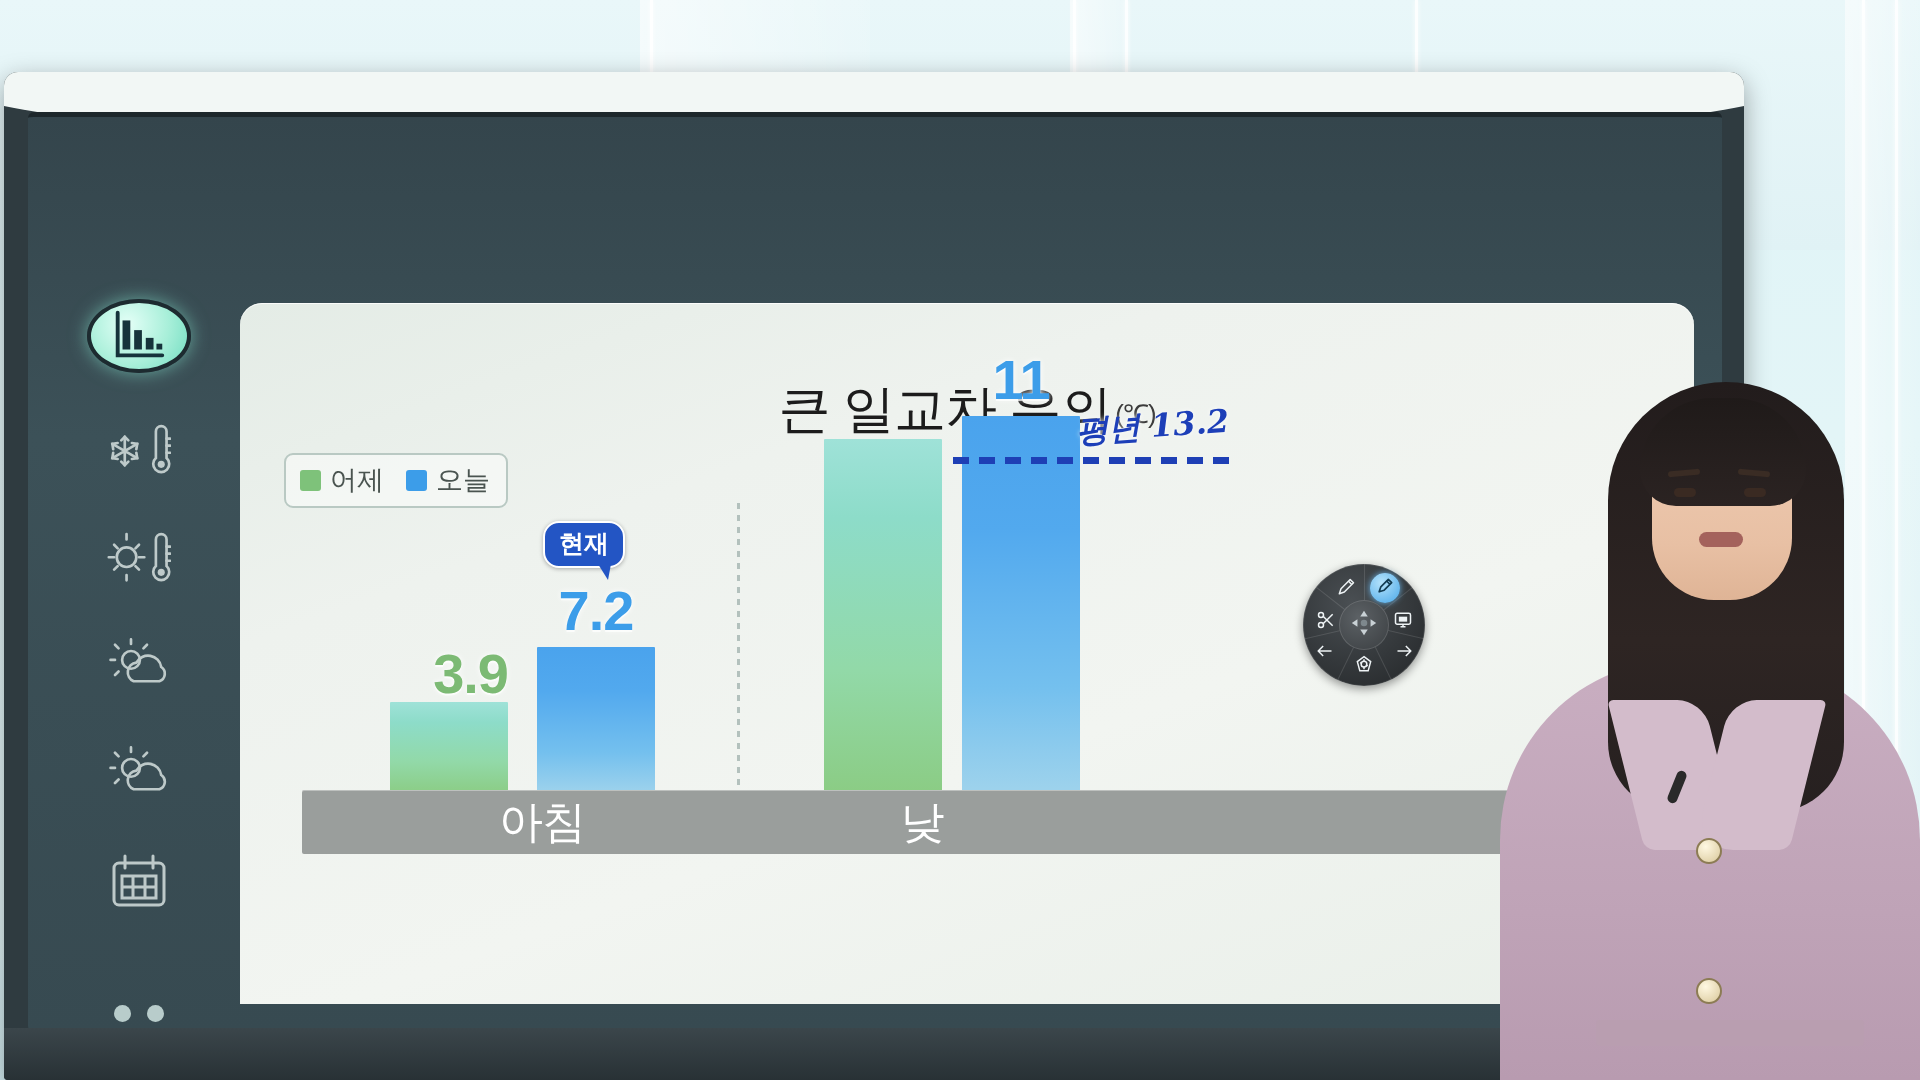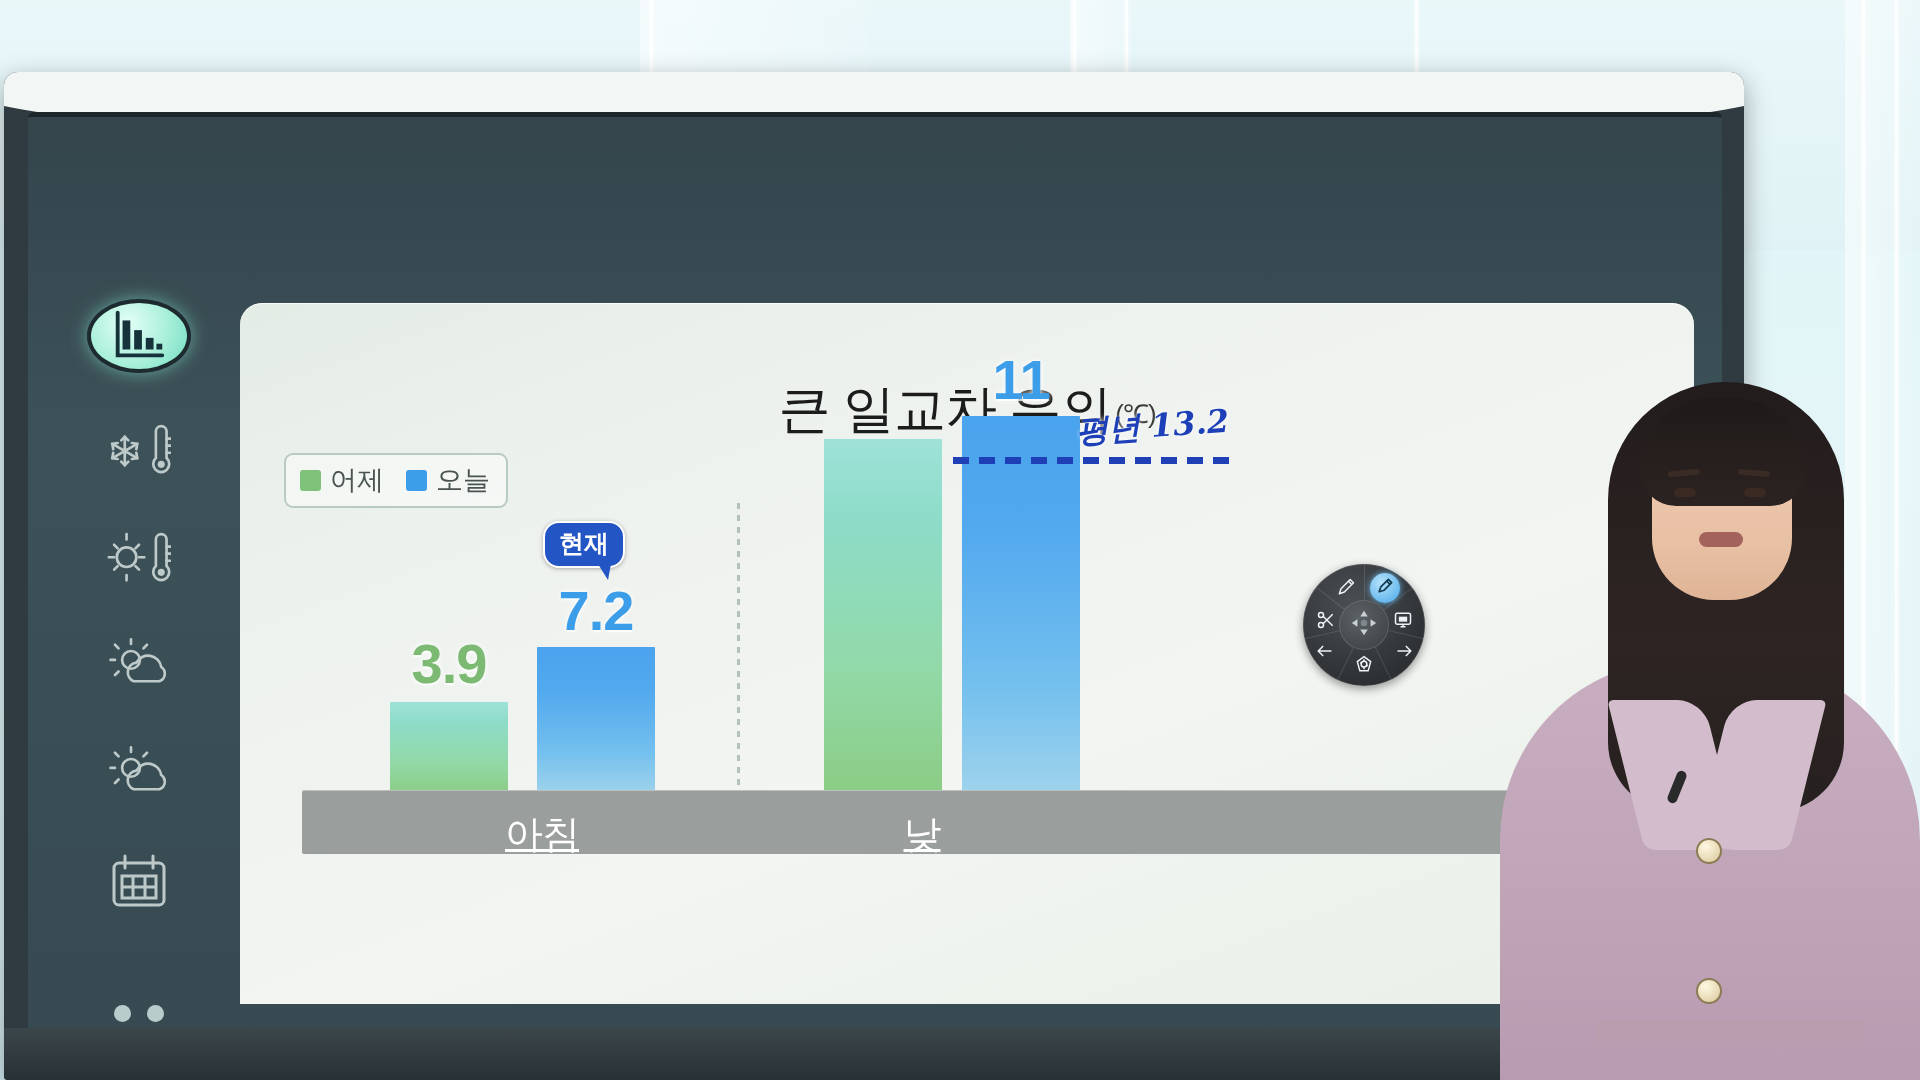--- a/index.html
+++ b/index.html
@@ -181,23 +181,23 @@
   }
 
   
   #axis-band{
     position:absolute; left:62px; right:62px; bottom:150px; height:64px;
     background:#9a9e9c;
     border-radius:2px;
     box-shadow:inset 0 1px 0 rgba(255,255,255,.35);
   }
   .axis-label{
-    position:absolute; top:12px; height:64px;
+    position:absolute; top:0; height:64px;
     display:flex; align-items:center; justify-content:center;
-    font-size:38px; color:#fff; letter-spacing:-1px;text-decoration:underline;
+    font-size:44px; color:#fff; letter-spacing:-1px;
   }
 
   
   #tool-wheel{
     position:absolute; left:1275px; top:447px;
     width:122px; height:122px; border-radius:50%;
     background:radial-gradient(circle at 40% 32%, #4a4f53 0%, #34383b 55%, #232628 100%);
     box-shadow:0 3px 10px rgba(0,0,0,.4), inset 0 0 0 1px rgba(255,255,255,.1);
   }
   #wheel-center{
@@ -410,21 +410,21 @@
 
       <div id="slide-title">
         <span>큰 일교차 유의</span><span id="slide-title-unit">(℃)</span>
       </div>
 
       <div id="group-divider"></div>
 
       <div id="bars-area">
 
         <div class="bar bar-green" style="left:150px;width:118px;height:92px;"></div>
-        <div class="bar-value v-green" style="left:150px;width:118px;bottom:98px;">3.9</div>
+        <div class="bar-value v-green" style="left:150px;width:118px;bottom:88px;text-align:right;">3.9</div>
 
         <div class="bar bar-blue" style="left:297px;width:118px;height:147px;"></div>
         <div class="bar-value v-blue" style="left:294px;width:124px;bottom:151px;">7.2</div>
 
         <div id="current-badge" style="left:303px;bottom:226px;">현재</div>
 
         <div class="bar bar-green" style="left:584px;width:118px;height:355px;"></div>
 
         <div class="bar bar-blue" style="left:722px;width:118px;height:378px;"></div>
         <div class="bar-value v-blue" style="left:722px;width:118px;bottom:382px;">11</div>

